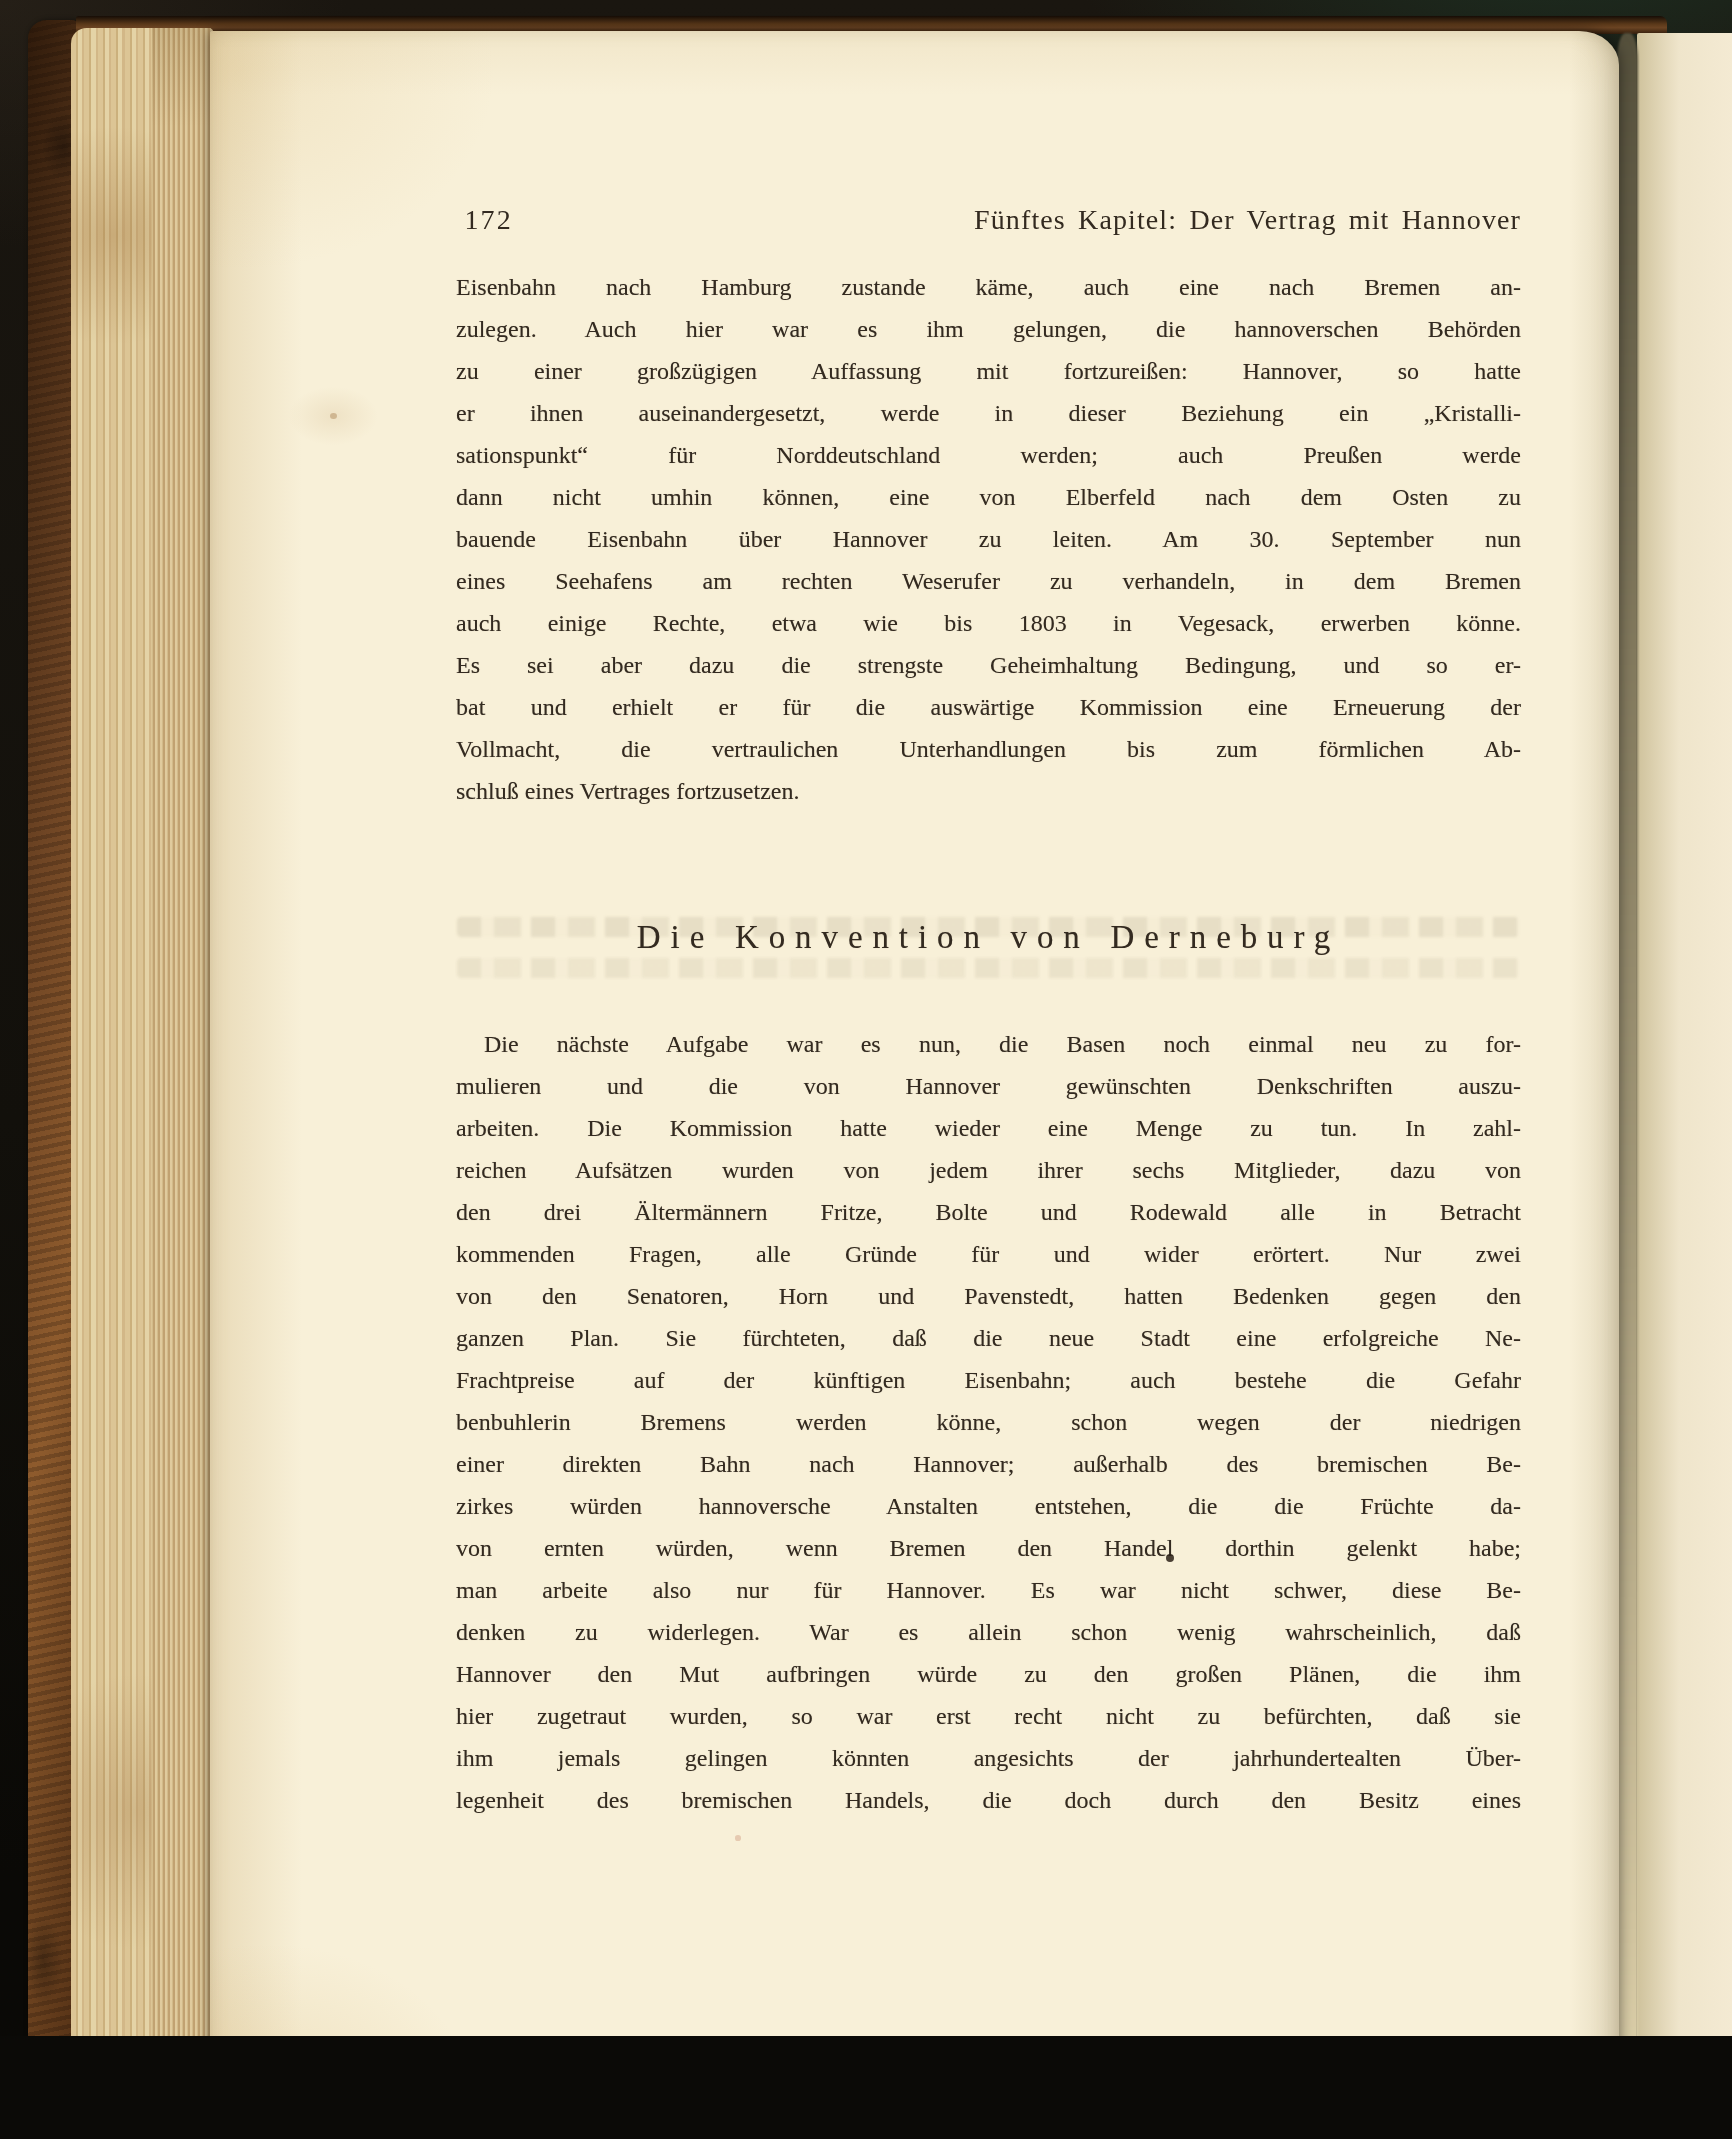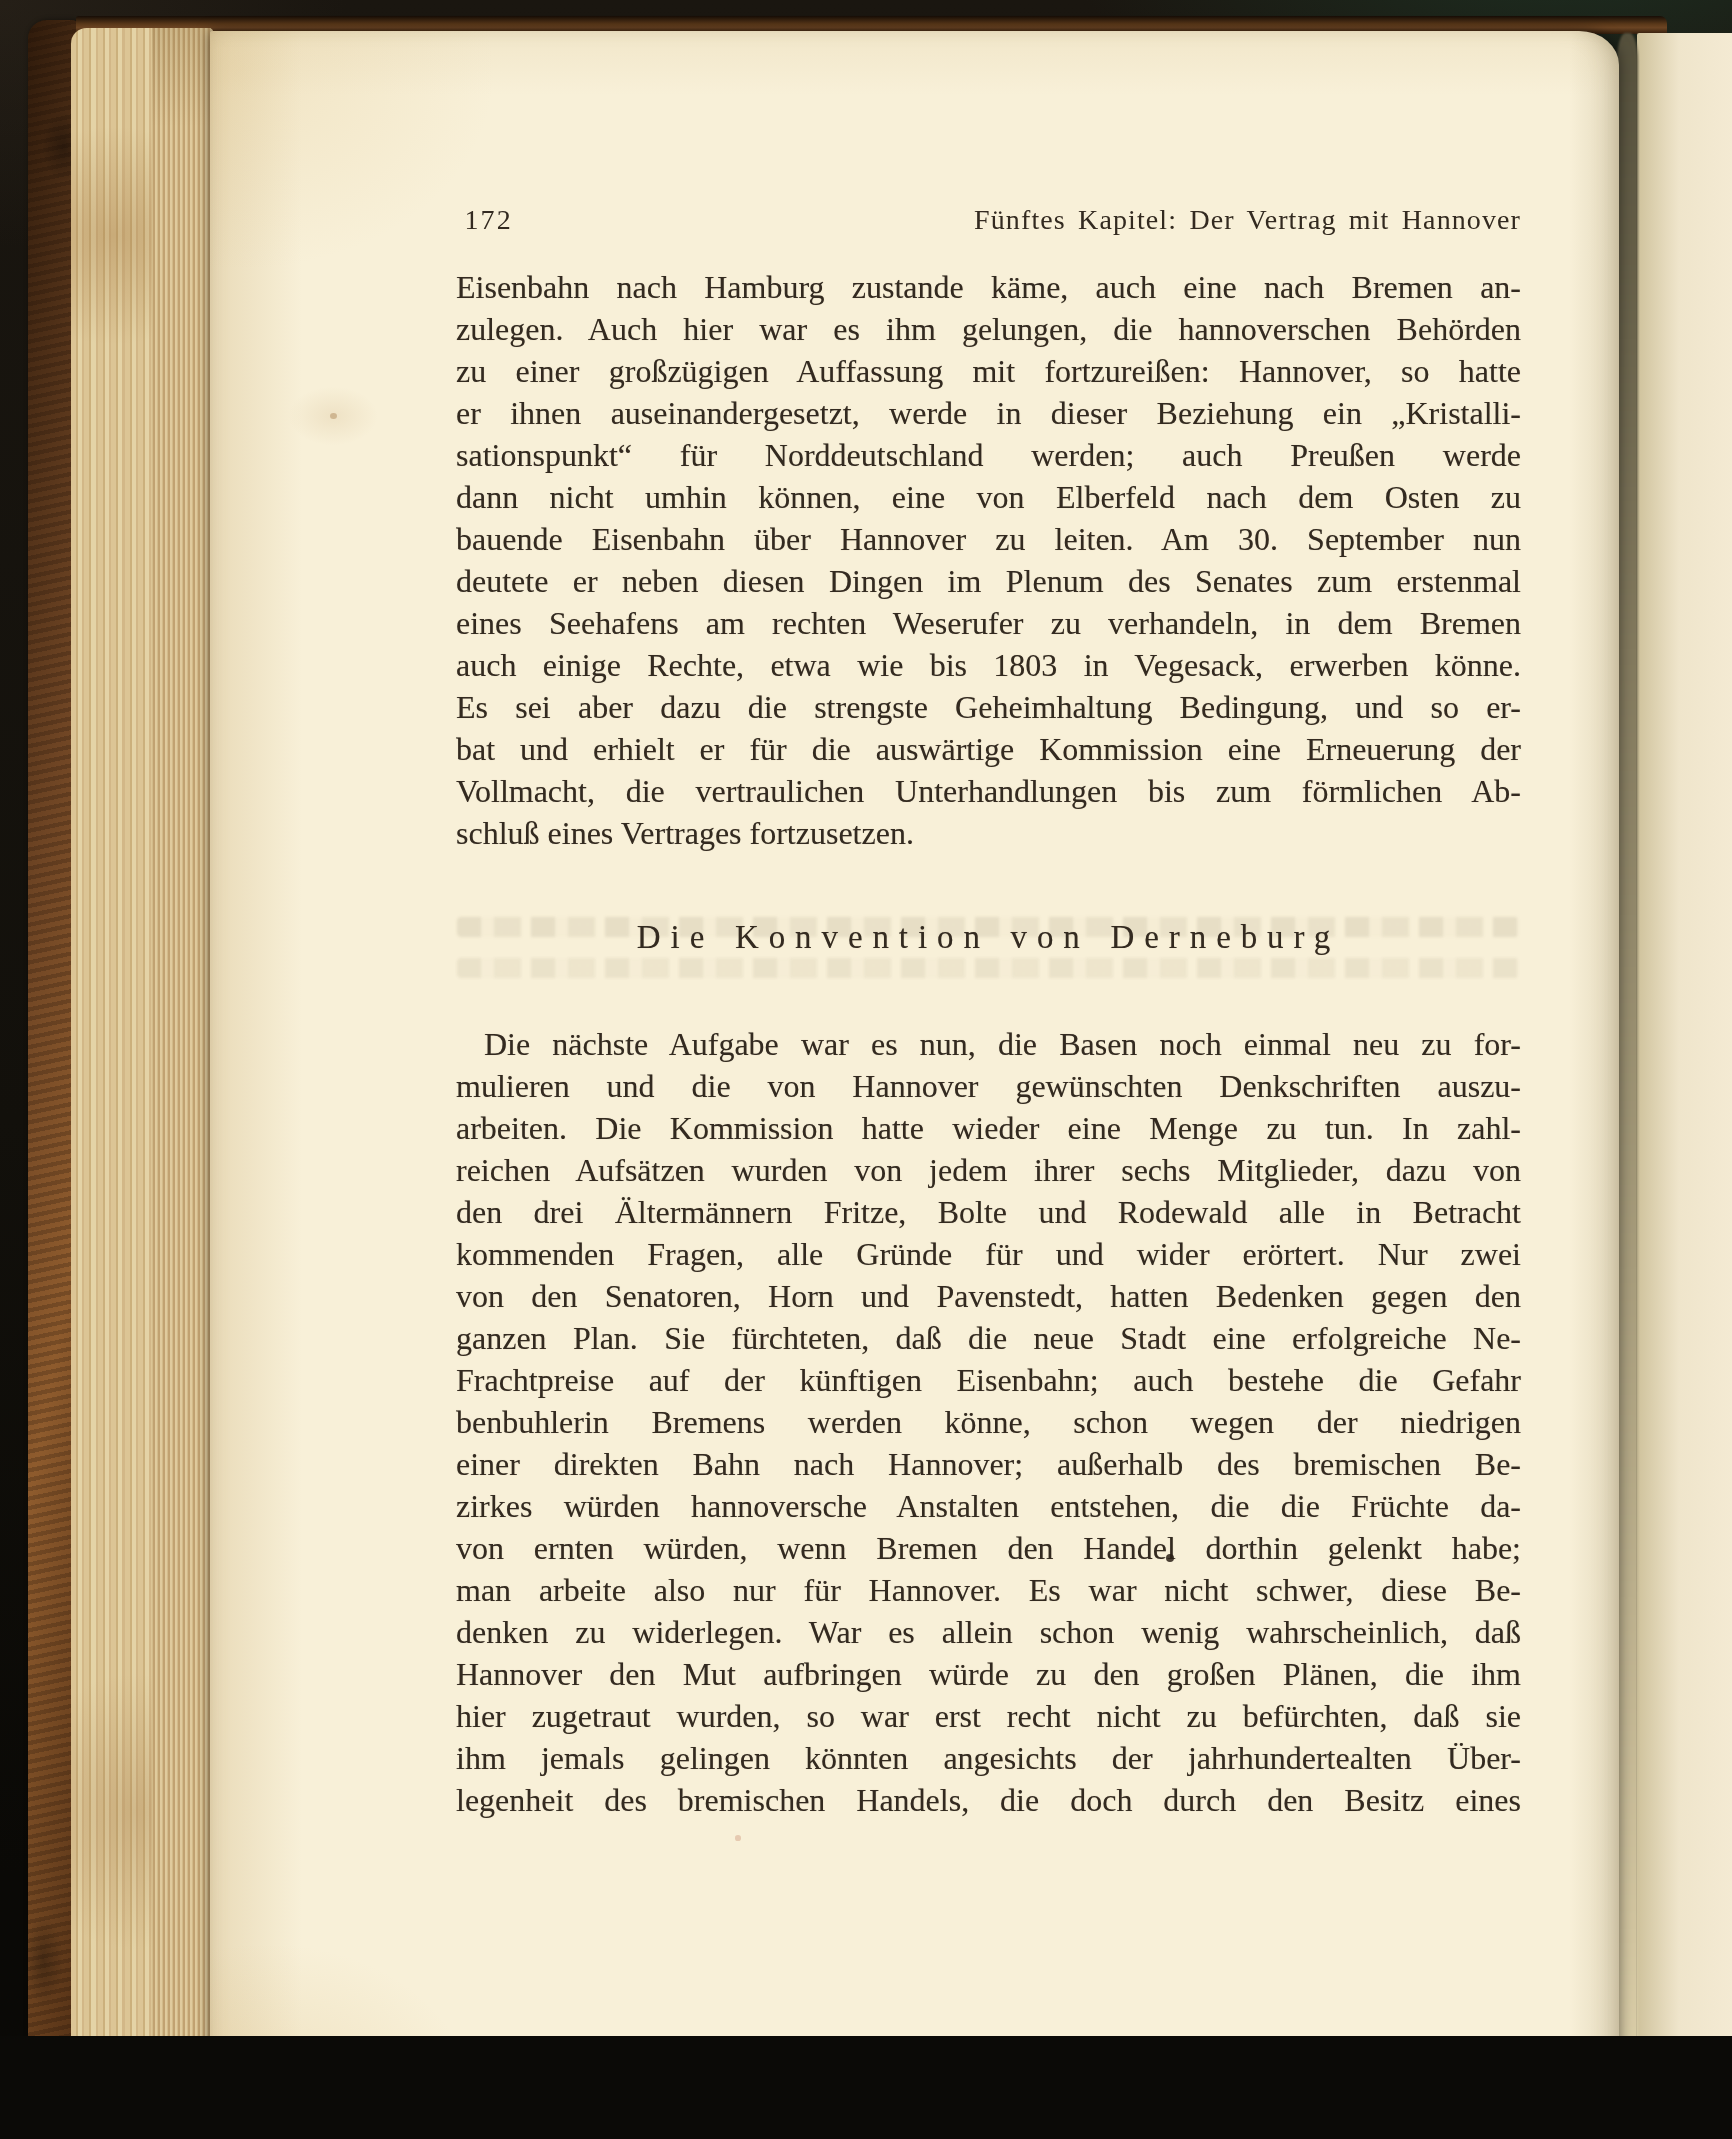--- a/index.html
+++ b/index.html
@@ -61,21 +61,21 @@
                 0 0 14px rgba(0,0,0,.5);
     color:#332a20;}
   
   .pagehead{position:absolute;left:246px;top:172px;width:1065px;height:34px;
     font-size:28px;line-height:33px;letter-spacing:1.1px;word-spacing:4.2px;}
   .pagenum{position:absolute;left:8.5px;top:0;letter-spacing:2.1px;}
   .runhead{text-align:right;width:100%;}
   .para{position:absolute;left:246px;width:1065px;}
   .para1{top:235px;}
   .para2{top:992px;}
-  .tline{font-size:32px;line-height:42px;text-align:justify;text-align-last:justify;
+  .tline{font-size:24px;line-height:42px;text-align:justify;text-align-last:justify;
     text-shadow:0 0 0.7px rgba(55,42,28,.35);}
   .para1 .tline:last-child{text-align-last:left;}
   .para2 .tline:first-child{text-indent:28px;}
   .sechead{position:absolute;left:246px;top:887px;width:1065px;margin:0;
     font-size:33px;line-height:38px;font-weight:normal;text-align:center;
     letter-spacing:.30em;word-spacing:.08em;text-shadow:0 0 0.7px rgba(55,42,28,.35);}
   
   .ghost{position:absolute;left:247px;width:1062px;height:20px;z-index:0;
     background:repeating-linear-gradient(90deg, rgba(115,100,68,.13) 0 24px, rgba(115,100,68,.02) 24px 37px, rgba(115,100,68,.10) 37px 64px, rgba(115,100,68,0) 64px 74px);
     filter:blur(1.4px);border-radius:4.2px;}
@@ -111,21 +111,20 @@
     </div>
 
     <div class="para para1">
         <div class="tline">Eisenbahn nach Hamburg zustande käme, auch eine nach Bremen an-</div>
         <div class="tline">zulegen. Auch hier war es ihm gelungen, die hannoverschen Behörden</div>
         <div class="tline">zu einer großzügigen Auffassung mit fortzureißen: Hannover, so hatte</div>
         <div class="tline">er ihnen auseinandergesetzt, werde in dieser Beziehung ein „Kristalli-</div>
         <div class="tline">sationspunkt“ für Norddeutschland werden; auch Preußen werde</div>
         <div class="tline">dann nicht umhin können, eine von Elberfeld nach dem Osten zu</div>
         <div class="tline">bauende Eisenbahn über Hannover zu leiten. Am 30. September nun</div>
-        <div class="tline">deutete er neben diesen Dingen im Plenum des Senates zum erstenmal</div>
         <div class="tline">eines Seehafens am rechten Weserufer zu verhandeln, in dem Bremen</div>
         <div class="tline">auch einige Rechte, etwa wie bis 1803 in Vegesack, erwerben könne.</div>
         <div class="tline">Es sei aber dazu die strengste Geheimhaltung Bedingung, und so er-</div>
         <div class="tline">bat und erhielt er für die auswärtige Kommission eine Erneuerung der</div>
         <div class="tline">Vollmacht, die vertraulichen Unterhandlungen bis zum förmlichen Ab-</div>
         <div class="tline">schluß eines Vertrages fortzusetzen.</div>
       </div>
 
     <h2 class="sechead">Die Konvention von Derneburg</h2>
 

